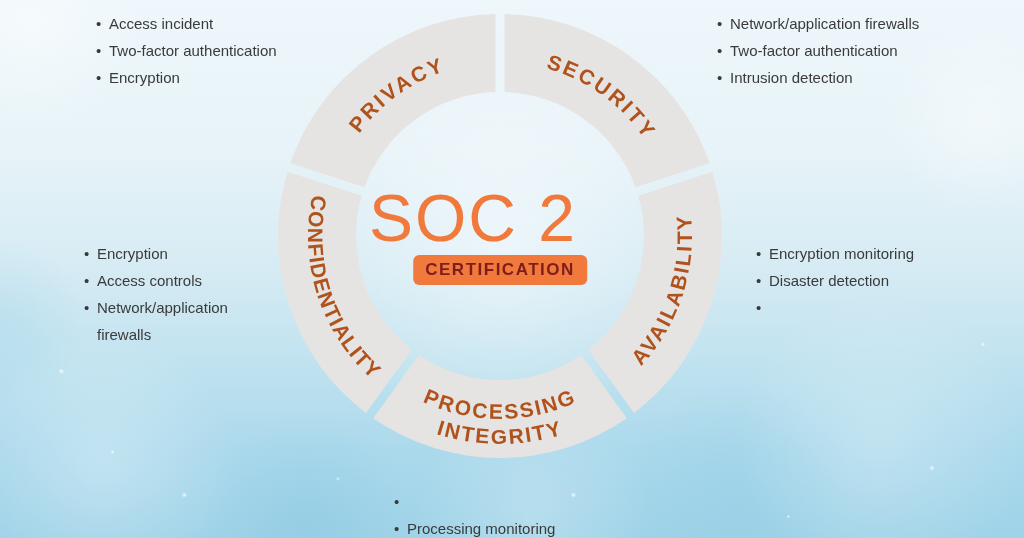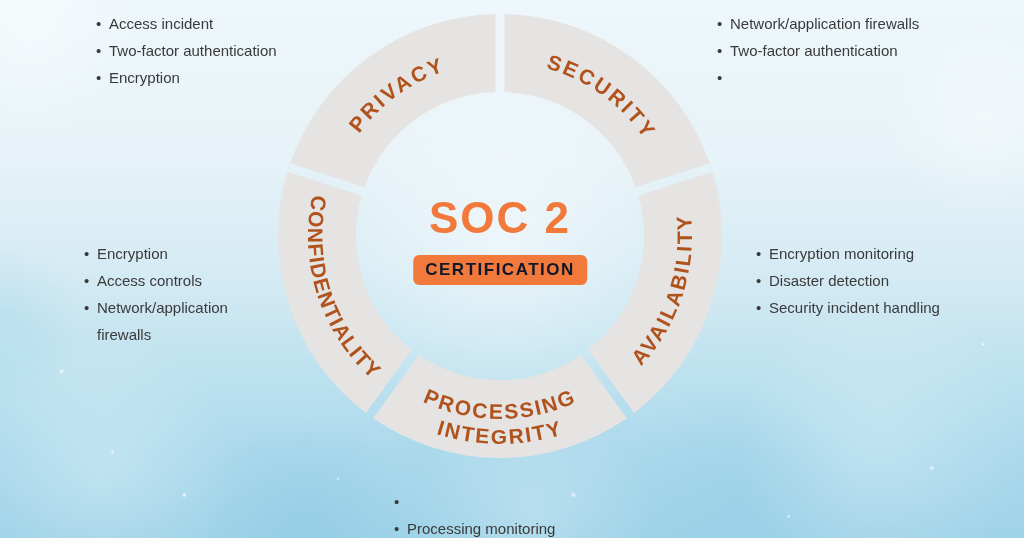--- a/index.html
+++ b/index.html
@@ -25,27 +25,27 @@
       radial-gradient(circle 4px at 18% 92%, rgba(255,255,255,0.85), rgba(255,255,255,0) 70%),
       radial-gradient(circle 3px at 33% 89%, rgba(255,255,255,0.85), rgba(255,255,255,0) 70%),
       radial-gradient(circle 4px at 56% 92%, rgba(255,255,255,0.85), rgba(255,255,255,0) 70%),
       radial-gradient(circle 3px at 77% 96%, rgba(255,255,255,0.9), rgba(255,255,255,0) 70%),
       radial-gradient(circle 4px at 91% 87%, rgba(255,255,255,0.85), rgba(255,255,255,0) 70%),
       radial-gradient(circle 3px at 96% 64%, rgba(255,255,255,0.9), rgba(255,255,255,0) 70%);
   }
   svg#ring-svg{position:absolute;left:0;top:0;width:1024px;height:538px;}
   .ring-label{font-family:"Liberation Sans",sans-serif;font-weight:700;font-size:21px;}
   .soc-title{
-    position:absolute;left:500px;top:189px;transform:translateX(-50%);
-    font-size:44px;font-weight:700;letter-spacing:2px;line-height:58px;
+    position:absolute;left:473px;top:189px;transform:translateX(-50%);
+    font-size:66px;font-weight:400;letter-spacing:2px;line-height:58px;
     color:#f0793b;white-space:nowrap;
   }
   .cert-badge{
     position:absolute;left:500px;top:255px;transform:translateX(-50%);
-    background:#f0793b;color:#0f172a;border-radius:6px;
+    background:#f0793b;color:#7f1d1d;border-radius:6px;
     font-size:17px;font-weight:700;letter-spacing:1.5px;line-height:30px;
     padding:0 12px;white-space:nowrap;
   }
   .blist{position:absolute;color:#3a3a3a;font-size:15px;line-height:27px;}
   .blist .row{display:flex;align-items:flex-start;}
   .blist .bullet{flex:0 0 13px;}
   #list-tl{left:96px;top:10px;width:230px;}
   #list-tr{left:717px;top:10px;width:250px;}
   #list-ml{left:84px;top:240px;width:186px;}
   #list-mr{left:756px;top:240px;width:240px;}
@@ -97,20 +97,21 @@
       <div class="row">
         <span class="bullet">•</span>
         <span>Network/application firewalls</span>
       </div>
       <div class="row">
         <span class="bullet">•</span>
         <span>Two-factor authentication</span>
       </div>
       <div class="row">
         <span class="bullet">•</span>
+        <span>Intrusion detection</span>
       </div>
     </div>
   <div class="blist" id="list-ml">
       <div class="row">
         <span class="bullet">•</span>
         <span>Encryption</span>
       </div>
       <div class="row">
         <span class="bullet">•</span>
         <span>Access controls</span>
@@ -124,21 +125,20 @@
       <div class="row">
         <span class="bullet">•</span>
         <span>Encryption monitoring</span>
       </div>
       <div class="row">
         <span class="bullet">•</span>
         <span>Disaster detection</span>
       </div>
       <div class="row">
         <span class="bullet">•</span>
-        <span>Security incident handling</span>
       </div>
     </div>
   <div class="blist" id="list-b">
       <div class="row">
         <span class="bullet">•</span>
       </div>
       <div class="row">
         <span class="bullet">•</span>
         <span>Processing monitoring</span>
       </div>

